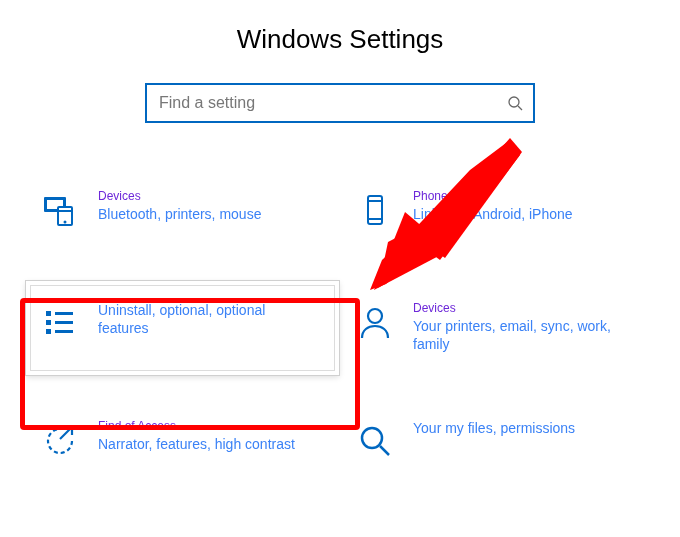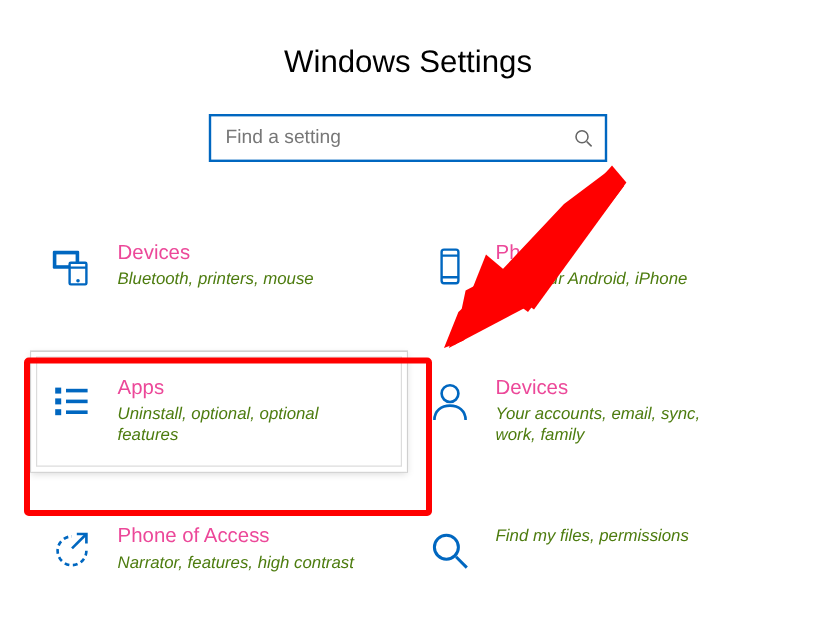--- a/index.html
+++ b/index.html
@@ -9,30 +9,30 @@
     height: 537px;
     background: #ffffff;
     font-family: "Segoe UI", Arial, sans-serif;
     color: #000;
     overflow: hidden;
   }
   .page-title {
     text-align: center;
     font-size: 26px;
     font-weight: 400;
-    margin-top: 36px;
+    margin-top: 24px;
     color: #000;
   }
   .search-wrap {
     display: flex;
     justify-content: center;
     margin-top: 28px;
   }
   .search-box {
-    width: 332px;
+    width: 390px;
     height: 40px;
     border: 2px solid #0067c0;
     display: flex;
     align-items: center;
     padding: 0 10px;
     box-sizing: border-box;
   }
   .search-input {
     flex: 1;
     border: none;
@@ -70,30 +70,29 @@
     align-items: center;
     justify-content: center;
     color: #0067c0;
   }
   .tile-icon svg { display: block; }
   .tile-text {
     margin-left: 14px;
     padding-top: 2px;
   }
   .tile-title {
-    font-size: 17px;
-    color: #ec4899;
+    font-size: 12px;
+    color: #6d28d9;
     margin-bottom: 2px;
   }
   .tile-desc {
     font-size: 14px;
-    color: #4d7c0f;
+    color: #3b82f6;
     line-height: 1.3;
     max-width: 200px;
-    font-style: italic;
   }
   
   .tile.highlighted {
     box-shadow:
       0 0 0 1px #d0d0d0,
       0 2px 6px rgba(0,0,0,0.15),
       inset 0 0 0 4px #ffffff,
       inset 0 0 0 5px #dcdcdc;
     padding: 18px 10px 22px 10px;
     margin: -14px -4px -18px -4px;
@@ -173,61 +172,60 @@
       <svg width="40" height="40" viewBox="0 0 40 40" fill="#0067c0">
         <rect x="6" y="8" width="5" height="5"></rect>
         <rect x="6" y="17" width="5" height="5"></rect>
         <rect x="6" y="26" width="5" height="5"></rect>
         <rect x="15" y="9" width="18" height="3"></rect>
         <rect x="15" y="18" width="18" height="3"></rect>
         <rect x="15" y="27" width="18" height="3"></rect>
       </svg>
     </div>
     <div class="tile-text">
-      <div class="tile-title">Apps</div>
       <div class="tile-desc">Uninstall, optional, optional features</div>
     </div>
   </div>
 
   <div class="tile">
     <div class="tile-icon">
       <svg width="40" height="40" viewBox="0 0 40 40" fill="none" stroke="#0067c0" stroke-width="2.2">
         <circle cx="20" cy="13" r="7"></circle>
         <path d="M7 35c0-8 6-12 13-12s13 4 13 12"></path>
       </svg>
     </div>
     <div class="tile-text">
       <div class="tile-title">Devices</div>
-      <div class="tile-desc">Your accounts, email, sync, work, family</div>
+      <div class="tile-desc">Your printers, email, sync, work, family</div>
     </div>
   </div>
 
   <div class="tile">
     <div class="tile-icon">
       <svg width="40" height="40" viewBox="0 0 40 40" fill="none" stroke="#0067c0" stroke-width="2.2">
         <path d="M32 20a12 12 0 1 1-12-12" stroke-dasharray="4 3"></path>
         <polyline points="24,6 32,6 32,14" fill="none"></polyline>
         <line x1="32" y1="6" x2="20" y2="18"></line>
       </svg>
     </div>
     <div class="tile-text">
-      <div class="tile-title">Phone of Access</div>
+      <div class="tile-title">Find of Access</div>
       <div class="tile-desc">Narrator, features, high contrast</div>
     </div>
   </div>
 
   <div class="tile">
     <div class="tile-icon">
       <svg width="40" height="40" viewBox="0 0 40 40" fill="none" stroke="#0067c0" stroke-width="2.5">
         <circle cx="17" cy="17" r="10"></circle>
         <line x1="25" y1="25" x2="34" y2="34"></line>
       </svg>
     </div>
     <div class="tile-text">
-      <div class="tile-desc">Find my files, permissions</div>
+      <div class="tile-desc">Your my files, permissions</div>
     </div>
   </div>
 
 </div>
 
 <div class="annotation-box"></div>
 <svg class="arrow-svg" viewBox="0 0 180 180">
   <defs></defs>
   <g fill="#ff0000">
     <polygon points="160,10 60,110 30,150 38,112 80,90"></polygon>

